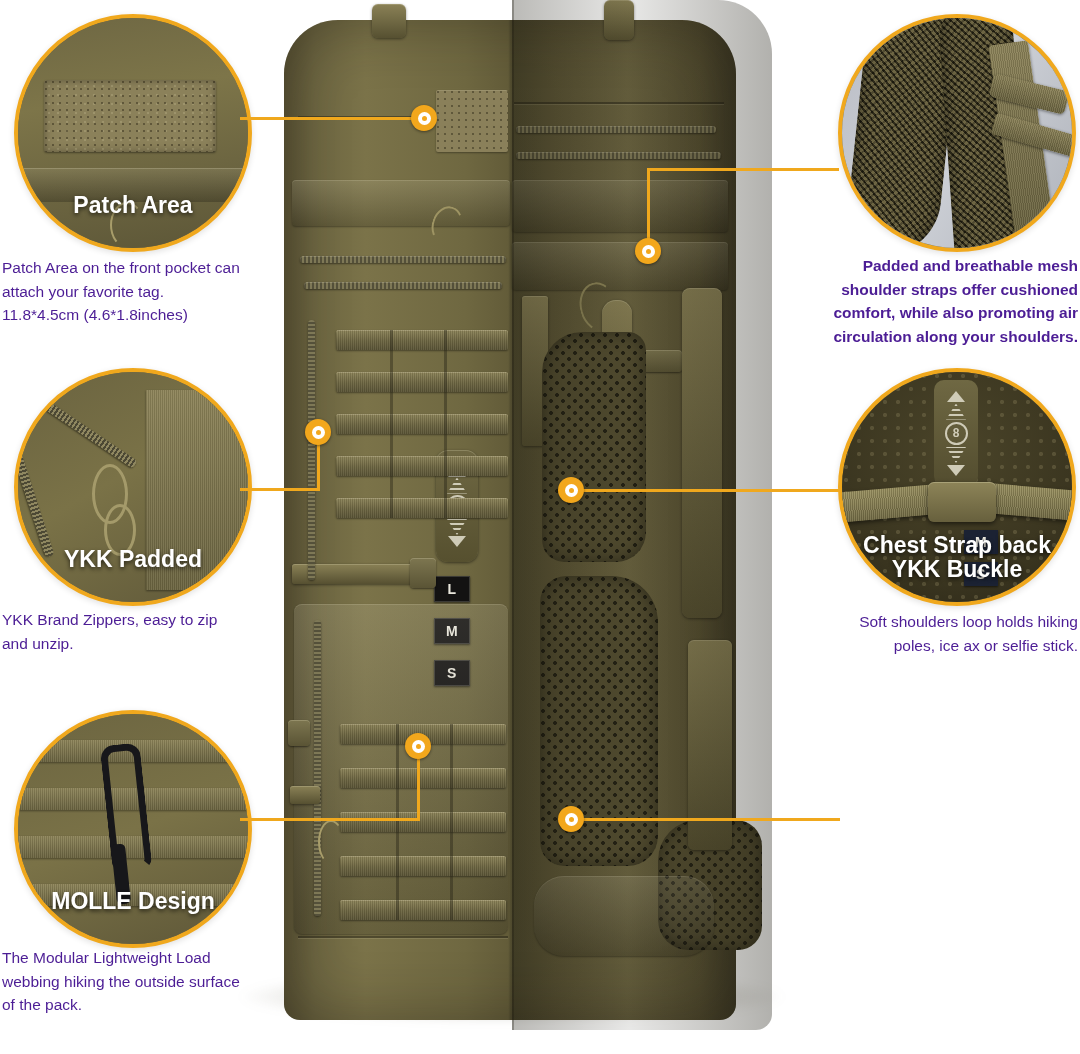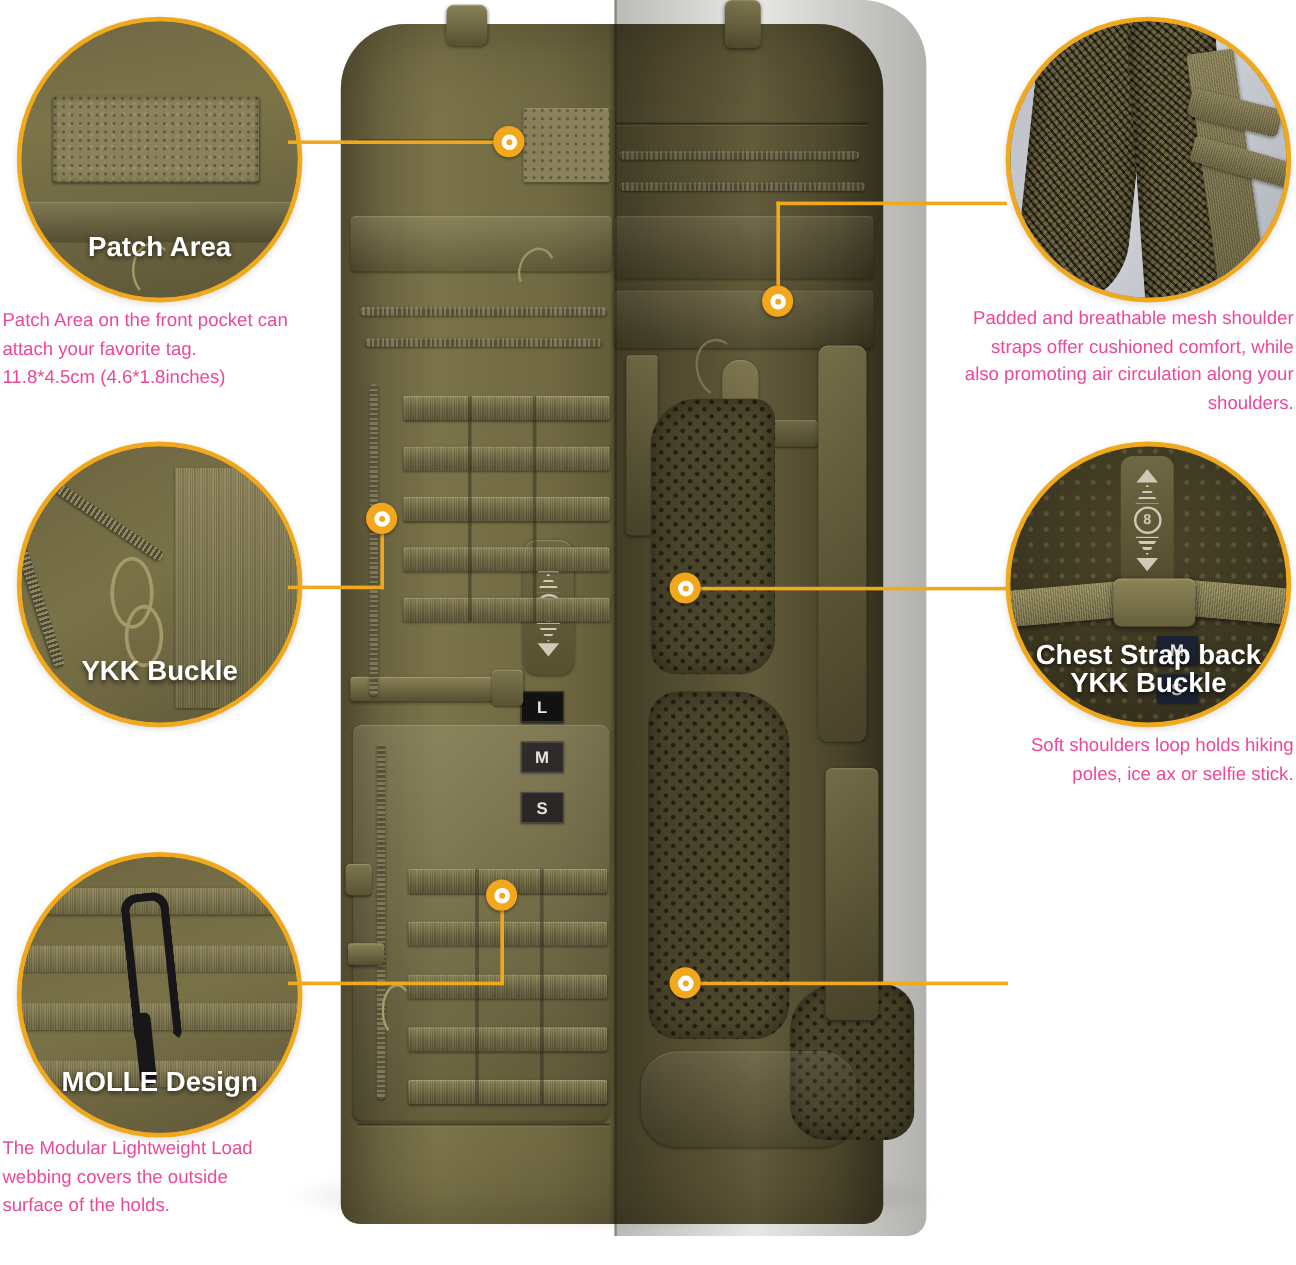--- a/index.html
+++ b/index.html
@@ -245,21 +245,21 @@
     text-shadow: 0 2px 4px rgba(0,0,0,0.65);
     font-family: "Liberation Sans", sans-serif;
     padding: 0 6px;
   }
   .callout-title.two-line { bottom: 20px; }
 
   .desc {
     position: absolute;
     font-size: 15.5px;
     line-height: 1.52;
-    color: #ec4899;
+    color: #4c1d95;
     font-family: "Liberation Sans", sans-serif;
   }
   .desc.left  { text-align: left; }
   .desc.right { text-align: right; }
 
   
   .line-h {
     position: absolute;
     height: 3px;
     background: #f0a81d;
@@ -540,60 +540,61 @@
   </div>
 
   <div class="callout" style="left:14px; top:368px;">
     <div class="fill art-zip">
       <div class="zrow" style="left:-10px; top:40px; width:150px; transform:rotate(72deg); transform-origin:left top;"></div>
       <div class="zrow" style="left:20px; top:22px; width:120px; transform:rotate(34deg); transform-origin:left top;"></div>
       <div class="web" style="left:128px; top:18px; width:110px; height:200px;"></div>
       <div class="pull" style="left:74px; top:92px; width:30px; height:54px;"></div>
       <div class="pull" style="left:86px; top:132px; width:26px; height:46px;"></div>
     </div>
-    <div class="callout-title">YKK Buckle</div>
-  </div>
+    <div class="callout-title">YKK Padded</div>
+  </div>
+  <div class="desc left" style="left:2px; top:608px; width:230px;">YKK Brand Zippers, easy to zip and unzip.</div>
   <div class="line-h" style="left:240px; top:488px; width:80px;"></div>
   <div class="line-v" style="left:317px; top:443px; height:48px;"></div>
   <div class="marker" style="left:305px; top:419px;">
     <div class="ring">
         <div class="dot"></div>
       </div>
   </div>
 
   <div class="callout" style="left:14px; top:710px;text-decoration:underline;">
     <div class="fill art-molle">
       <div class="row" style="top:26px;"></div>
       <div class="row" style="top:74px;"></div>
       <div class="row" style="top:122px;"></div>
       <div class="row" style="top:170px;"></div>
       <div class="hook"></div>
       <div class="hookstem"></div>
     </div>
     <div class="callout-title">MOLLE Design</div>
   </div>
-  <div class="desc left" style="left:2px; top:946px; width:240px;">The Modular Lightweight Load webbing covers the outside surface of the holds.</div>
+  <div class="desc left" style="left:2px; top:946px; width:240px;">The Modular Lightweight Load webbing hiking the outside surface of the pack.</div>
   <div class="line-h" style="left:240px; top:818px; width:180px;"></div>
   <div class="line-v" style="left:417px; top:757px; height:64px;"></div>
   <div class="marker" style="left:405px; top:733px;">
     <div class="ring">
         <div class="dot"></div>
       </div>
   </div>
 
   <div class="callout" style="left:838px; top:14px;">
     <div class="fill art-shoulder">
       <div class="strapband" style="left:14px; top:-10px; width:92px; height:250px; border-radius:0 0 60px 20px; transform:rotate(6deg);"></div>
       <div class="strapband" style="left:104px; top:-20px; width:74px; height:264px; border-radius:40px 0 40px 0; transform:rotate(-4deg);"></div>
       <div class="webbing" style="left:160px; top:24px; width:40px; height:200px; transform:rotate(-8deg); border-radius:4px;"></div>
       <div class="webbing" style="left:148px; top:64px; width:78px; height:24px; transform:rotate(14deg); border-radius:6px;"></div>
       <div class="webbing" style="left:150px; top:106px; width:86px; height:22px; transform:rotate(16deg); border-radius:4px;"></div>
     </div>
   </div>
-  <div class="desc right" style="right:2px; top:254px; width:280px;">Padded and breathable mesh shoulder straps offer cushioned comfort, while also promoting air circulation along your shoulders.</div>
+  <div class="desc right" style="right:2px; top:254px; width:280px;font-weight:bold;">Padded and breathable mesh shoulder straps offer cushioned comfort, while also promoting air circulation along your shoulders.</div>
   <div class="line-h" style="left:647px; top:168px; width:192px;"></div>
   <div class="line-v" style="left:647px; top:168px; height:82px;"></div>
   <div class="marker" style="left:635px; top:238px;">
     <div class="ring">
         <div class="dot"></div>
       </div>
   </div>
 
   <div class="callout" style="left:838px; top:368px;">
     <div class="fill art-chest">

